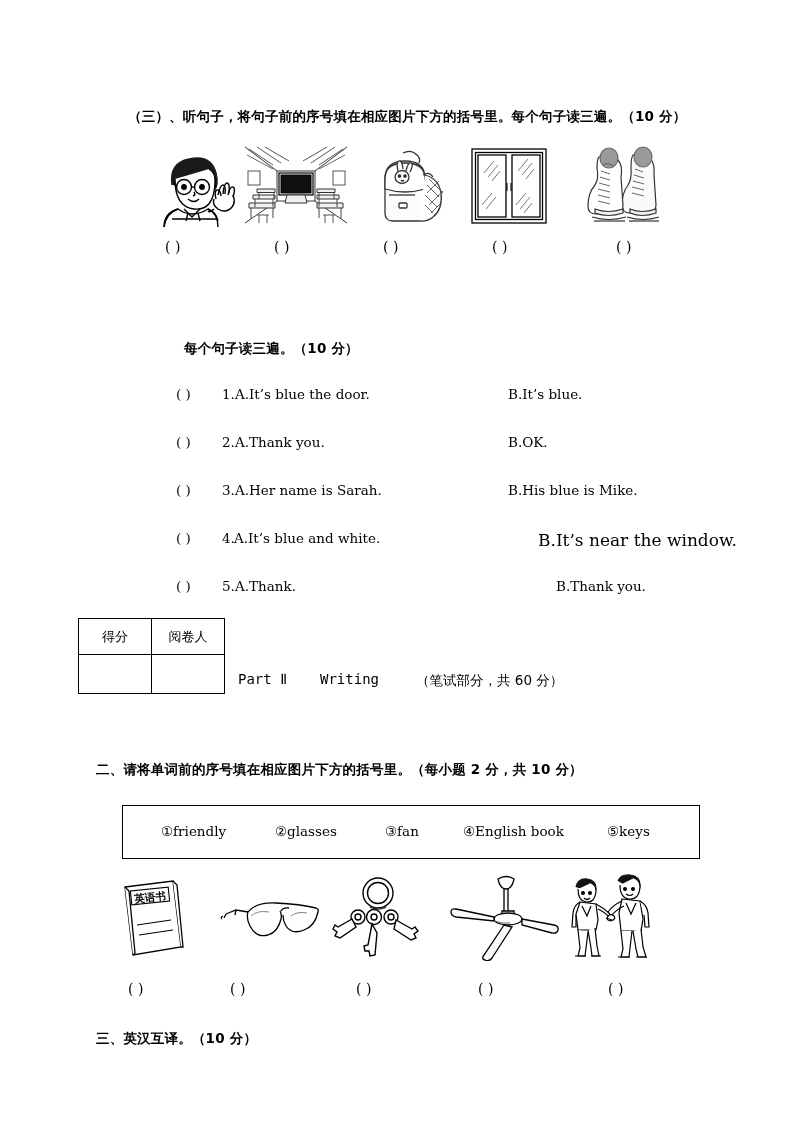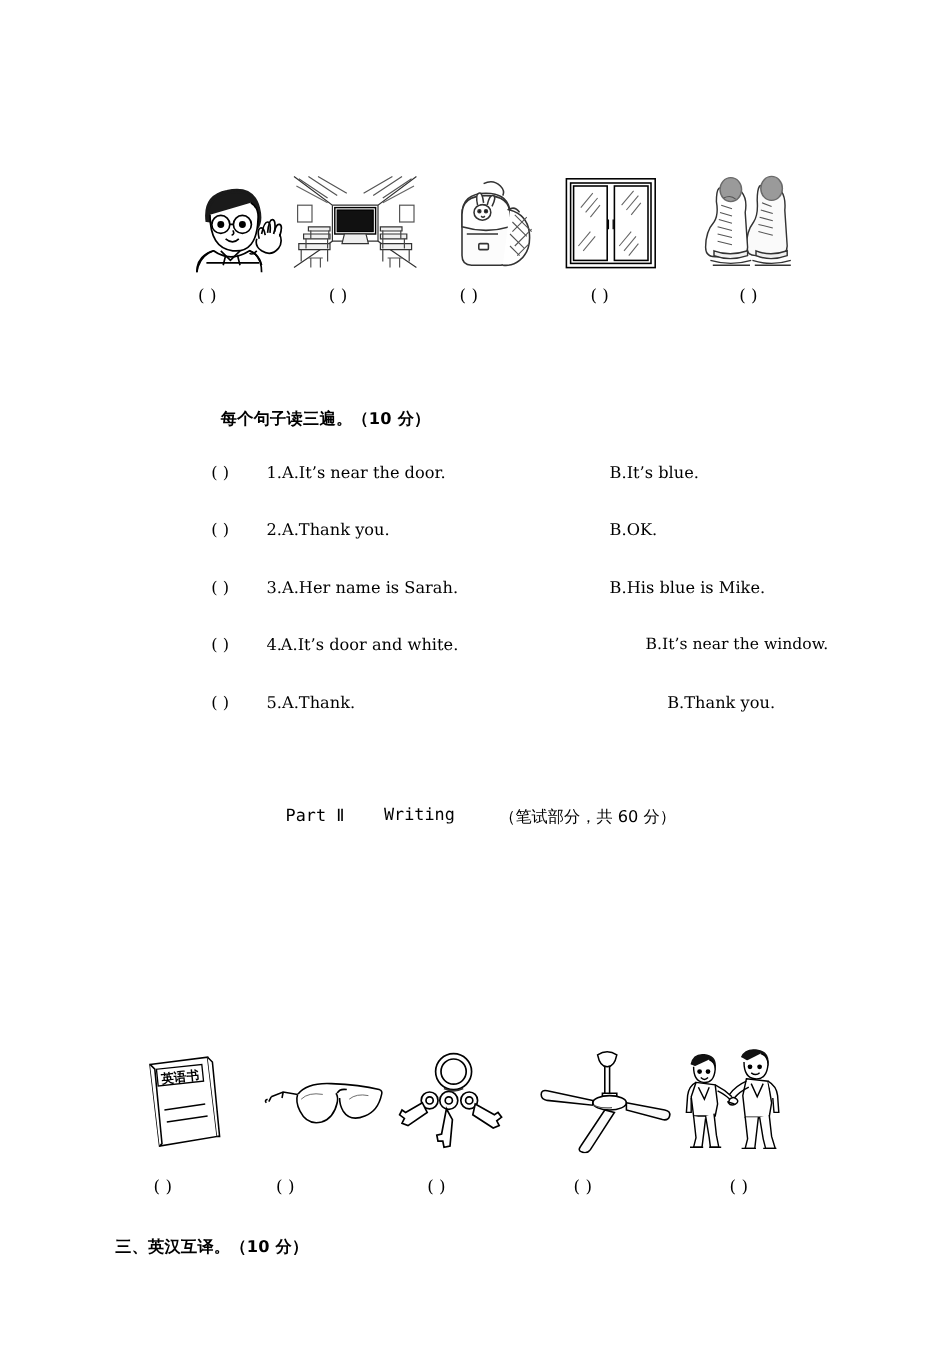--- a/index.html
+++ b/index.html
@@ -73,20 +73,21 @@
     font-size: 13.5px;
     white-space: nowrap;
   }
   .circnum { font-size: 13.5px; }
 </style>
 </head>
 <body>
 
 <div class="page">
 
+  <div class="abs cn heading-cn" style="left:128px; top:108px;">（三）、听句子，将句子前的序号填在相应图片下方的括号里。每个句子读三遍。（10 分）</div>
 
   <div class="pic" style="left:150px; top:145px; width:88px; height:82px;">
     <svg viewBox="0 0 88 82" width="88" height="82">
       <g fill="none" stroke="#000" stroke-width="1.4">
         <path d="M22 40 q-3 -22 17 -26 q22 -5 27 14 q3 12 -2 18" fill="#1a1a1a" stroke="#1a1a1a"></path>
         <path d="M24 36 q-2 -16 16 -20 q20 -4 24 12" fill="#1a1a1a" stroke="#1a1a1a"></path>
         <path d="M25 34 q0 28 19 30 q20 2 21 -26 q1 -10 -6 -14" fill="#fff"></path>
         <circle cx="34" cy="42" r="7.5" fill="#fff"></circle>
         <circle cx="52" cy="42" r="7.5" fill="#fff"></circle>
         <path d="M41.5 42 h3"></path>
@@ -217,49 +218,79 @@
   <div class="abs en" style="left:165px; top:239px; font-size:14px;">(    )</div>
   <div class="abs en" style="left:274px; top:239px; font-size:14px;">(    )</div>
   <div class="abs en" style="left:383px; top:239px; font-size:14px;">(    )</div>
   <div class="abs en" style="left:492px; top:239px; font-size:14px;">(    )</div>
   <div class="abs en" style="left:616px; top:239px; font-size:14px;">(    )</div>
 
   <div class="abs cn heading-cn" style="left:184px; top:340px;">每个句子读三遍。（10 分）</div>
 
   <div class="abs en" style="left:176px; top:386px; font-size:13.5px;">(      )</div>
   <div class="abs en" style="left:222px; top:386px; font-size:13.5px;">1.</div>
-  <div class="abs en" style="left:235px; top:386px; font-size:13.5px;">A.It’s near the door.</div>
+  <div class="abs en" style="left:235px; top:386px; font-size:13.5px;">A.It’s blue the door.</div>
   <div class="abs en" style="left:508px; top:386px; font-size:13.5px;">B.It’s blue.</div>
 
   <div class="abs en" style="left:176px; top:434px; font-size:13.5px;">(      )</div>
   <div class="abs en" style="left:222px; top:434px; font-size:13.5px;">2.</div>
   <div class="abs en" style="left:235px; top:434px; font-size:13.5px;">A.Thank you.</div>
   <div class="abs en" style="left:508px; top:434px; font-size:13.5px;">B.OK.</div>
 
   <div class="abs en" style="left:176px; top:482px; font-size:13.5px;">(      )</div>
   <div class="abs en" style="left:222px; top:482px; font-size:13.5px;">3.</div>
   <div class="abs en" style="left:235px; top:482px; font-size:13.5px;">A.Her name is Sarah.</div>
   <div class="abs en" style="left:508px; top:482px; font-size:13.5px;">B.His blue is Mike.</div>
 
   <div class="abs en" style="left:176px; top:530px; font-size:13.5px;">(      )</div>
   <div class="abs en" style="left:222px; top:530px; font-size:13.5px;">4.</div>
-  <div class="abs en" style="left:234px; top:530px; font-size:13.5px;">A.It’s door and white.</div>
-  <div class="abs en" style="left:538px; top:530px; font-size:13px;">B.It’s near the window.</div>
+  <div class="abs en" style="left:234px; top:530px; font-size:13.5px;">A.It’s blue and white.</div>
+  <div class="abs en" style="left:538px; top:530px; font-size:17px;">B.It’s near the window.</div>
 
   <div class="abs en" style="left:176px; top:578px; font-size:13.5px;">(      )</div>
   <div class="abs en" style="left:222px; top:578px; font-size:13.5px;">5.</div>
   <div class="abs en" style="left:235px; top:578px; font-size:13.5px;">A.Thank.</div>
   <div class="abs en" style="left:508px; top:578px; font-size:13.5px;margin-left:48px;">B.Thank you.</div>
 
+  <table class="score-table" style="left:78px; top:618px;">
+    <tbody>
+        <tr>
+      <td>得分</td>
+      <td>阅卷人</td>
+    </tr>
+    <tr>
+      <td class="blank"></td>
+      <td class="blank"></td>
+    </tr>
+  </tbody>
+    </table>
 
   <div class="abs mono" style="left:238px; top:671px; font-size:14px;">Part Ⅱ</div>
   <div class="abs mono" style="left:320px; top:671px; font-size:14px;">Writing</div>
   <div class="abs cn" style="left:416px; top:672px; font-size:13.5px; font-weight:500;">（笔试部分，共 60 分）</div>
 
-
+  <div class="abs cn heading-cn" style="left:96px; top:761px;">二、请将单词前的序号填在相应图片下方的括号里。（每小题 2 分，共 10 分）</div>
+
+  <div class="word-box" style="left:122px; top:805px; width:578px; height:54px;">
+    <div class="word-item" style="left:38px; top:17px;">
+      <span class="circnum">①</span><span>friendly</span>
+    </div>
+    <div class="word-item" style="left:152px; top:17px;">
+      <span class="circnum">②</span><span>glasses</span>
+    </div>
+    <div class="word-item" style="left:262px; top:17px;">
+      <span class="circnum">③</span><span>fan</span>
+    </div>
+    <div class="word-item" style="left:340px; top:17px;">
+      <span class="circnum">④</span><span>English book</span>
+    </div>
+    <div class="word-item" style="left:484px; top:17px;">
+      <span class="circnum">⑤</span><span>keys</span>
+    </div>
+  </div>
 
   <div class="pic" style="left:113px; top:873px; width:82px; height:88px;">
     <svg viewBox="0 0 82 88" width="82" height="88">
       <g fill="none" stroke="#000" stroke-width="1.3">
         <path d="M12 14 L60 8 L68 74 L20 82 Z" fill="#fff"></path>
         <path d="M12 14 L16 18 L22 80 L20 82" fill="#fff"></path>
         <path d="M60 8 L64 12 L70 74 L68 74" fill="#fff"></path>
         <rect x="18" y="16" width="38" height="14" fill="#fff" stroke="#000" stroke-width="1.1" transform="rotate(-6 37 23)"></rect>
         <path d="M24 52 L58 47" stroke="#000" stroke-width="1.1"></path>
         <path d="M26 62 L60 57" stroke="#000" stroke-width="1.1"></path>

